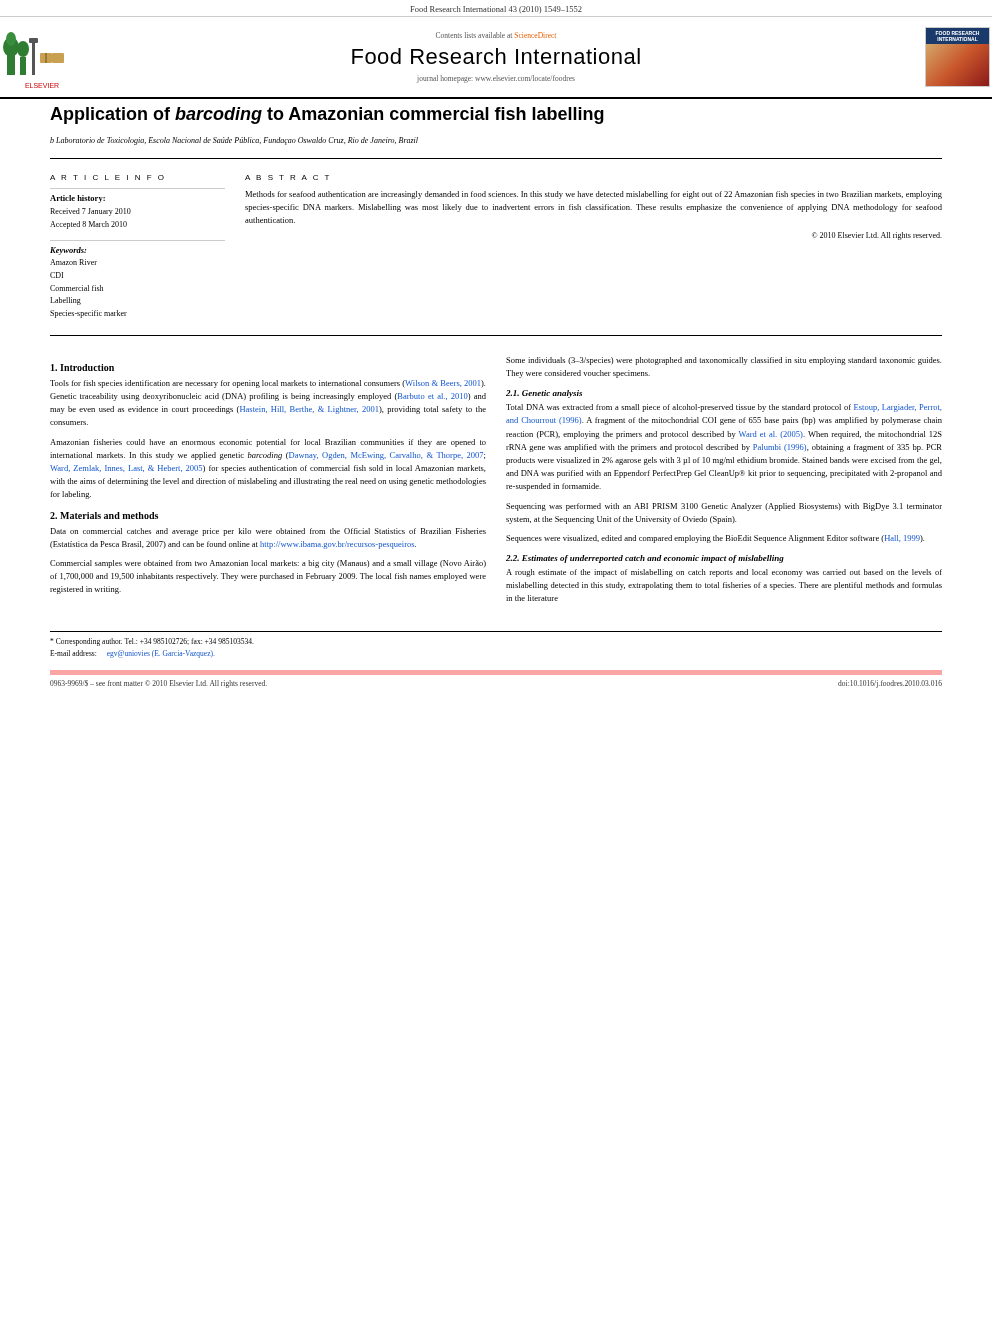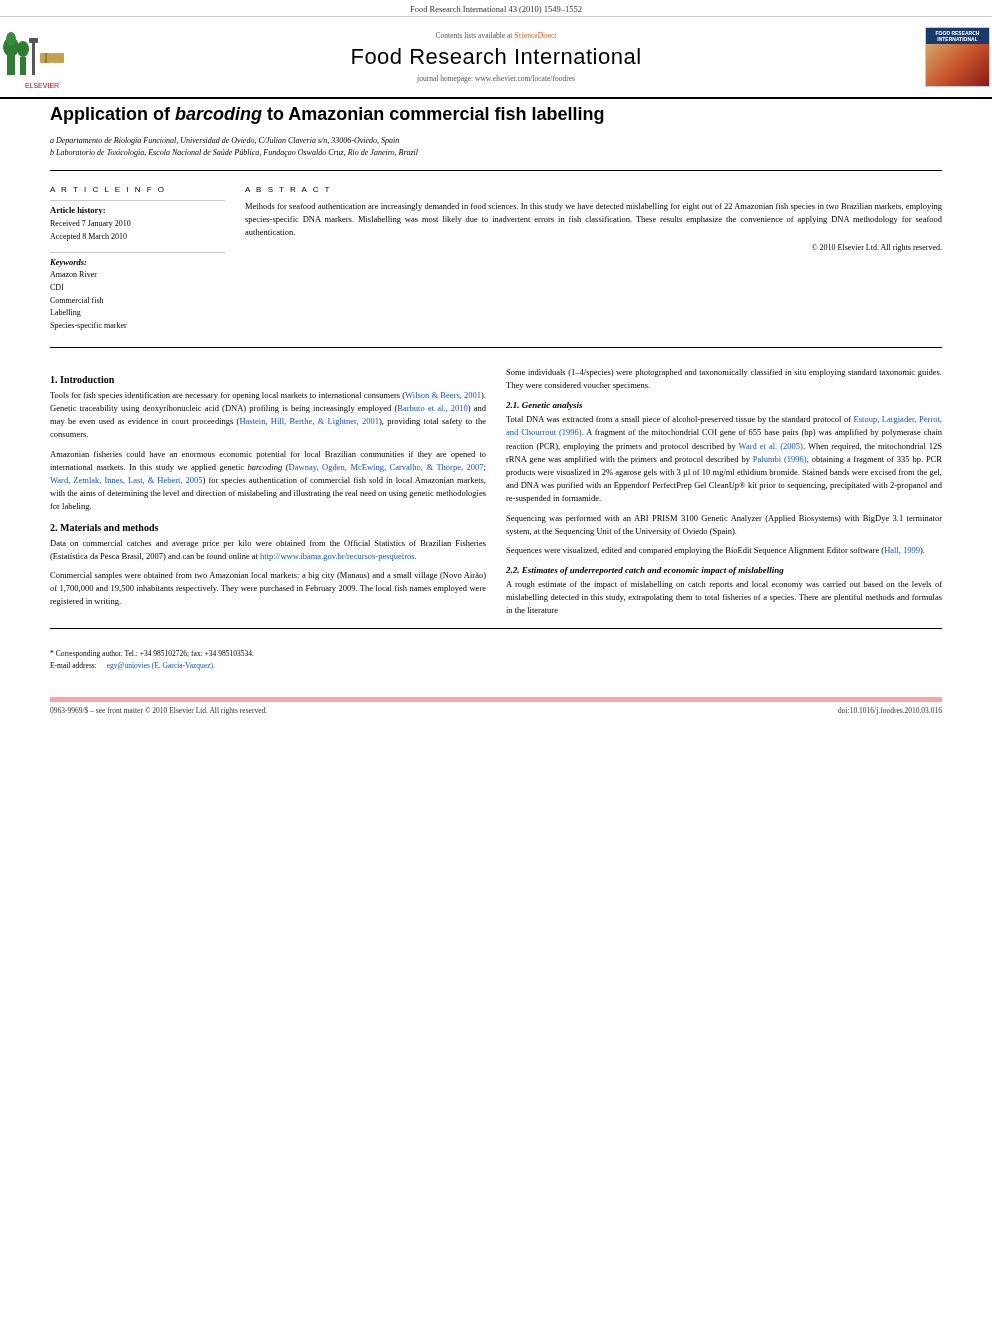--- a/index.html
+++ b/index.html
@@ -240,22 +240,22 @@
     .subsection-title {
       font-size: 9px;
       font-style: italic;
       font-weight: bold;
       margin: 8px 0 3px;
     }
 
     
     .footnote-area {
       border-top: 1px solid #000;
-      margin-top: 4px;
-      padding: 19px 0;
+      margin-top: 19px;
+      padding: 4px 0;
       font-size: 7.5px;
       line-height: 1.6;
     }
     .footnote-line {
       display: flex;
       gap: 4px;
     }
 
     .bottom-bar {
       border-top: 5px solid #fca5a5;
@@ -318,21 +318,20 @@
 
 <div class="main-content">
 
 
   <div class="article-title">
     <span>Application of </span><em>barcoding</em><span> to Amazonian commercial fish labelling</span>
   </div>
 
 
   <div class="affiliations">
-    <div>a Departamento de Biología Funcional, Universidad de Oviedo, C/Julian Claveria s/n, 33006-Oviedo, Spain</div>
     <div>b Laboratorio de Toxicologia, Escola Nacional de Saúde Pública, Fundaçao Oswaldo Cruz, Rio de Janeiro, Brazil</div>
   </div>
 
   <hr class="divider-line">
 
   <div class="two-col">
 
     <div class="left-col">
       <div class="section-header">A R T I C L E   I N F O</div>
 
@@ -373,21 +372,21 @@
       </div>
 
       <div class="section-title">2. Materials and methods</div>
       <div class="body-text">
         Data on commercial catches and average price per kilo were obtained from the Official Statistics of Brazilian Fisheries (Estatística da Pesca Brasil, 2007) and can be found online at <span class="ref-link">http://www.ibama.gov.br/recursos-pesqueiros</span>.
       </div>
       <div class="body-text">Commercial samples were obtained from two Amazonian local markets: a big city (Manaus) and a small village (Novo Airão) of 1,700,000 and 19,500 inhabitants respectively. They were purchased in February 2009. The local fish names employed were registered in writing.</div>
     </div>
 
     <div class="body-right">
-      <div class="body-text">Some individuals (1–4/species) were photographed and taxonomically classified in situ employing standard taxonomic guides. They were considered voucher specimens.</div>
+      <div class="body-text">Some individuals (3–3/species) were photographed and taxonomically classified in situ employing standard taxonomic guides. They were considered voucher specimens.</div>
 
       <div class="subsection-title">2.1. Genetic analysis</div>
       <div class="body-text">
         Total DNA was extracted from a small piece of alcohol-preserved tissue by the standard protocol of <span class="ref-link">Estoup, Largiader, Perrot, and Chourrout (1996)</span>. A fragment of the mitochondrial COI gene of 655 base pairs (bp) was amplified by polymerase chain reaction (PCR), employing the primers and protocol described by <span class="ref-link">Ward et al. (2005)</span>. When required, the mitochondrial 12S rRNA gene was amplified with the primers and protocol described by <span class="ref-link">Palumbi (1996)</span>, obtaining a fragment of 335 bp. PCR products were visualized in 2% agarose gels with 3 µl of 10 mg/ml ethidium bromide. Stained bands were excised from the gel, and DNA was purified with an Eppendorf PerfectPrep Gel CleanUp® kit prior to sequencing, precipitated with 2-propanol and re-suspended in formamide.
       </div>
       <div class="body-text">
         Sequencing was performed with an ABI PRISM 3100 Genetic Analyzer (Applied Biosystems) with BigDye 3.1 terminator system, at the Sequencing Unit of the University of Oviedo (Spain).
       </div>
       <div class="body-text">
         Sequences were visualized, edited and compared employing the BioEdit Sequence Alignment Editor software (<span class="ref-link">Hall, 1999</span>).

